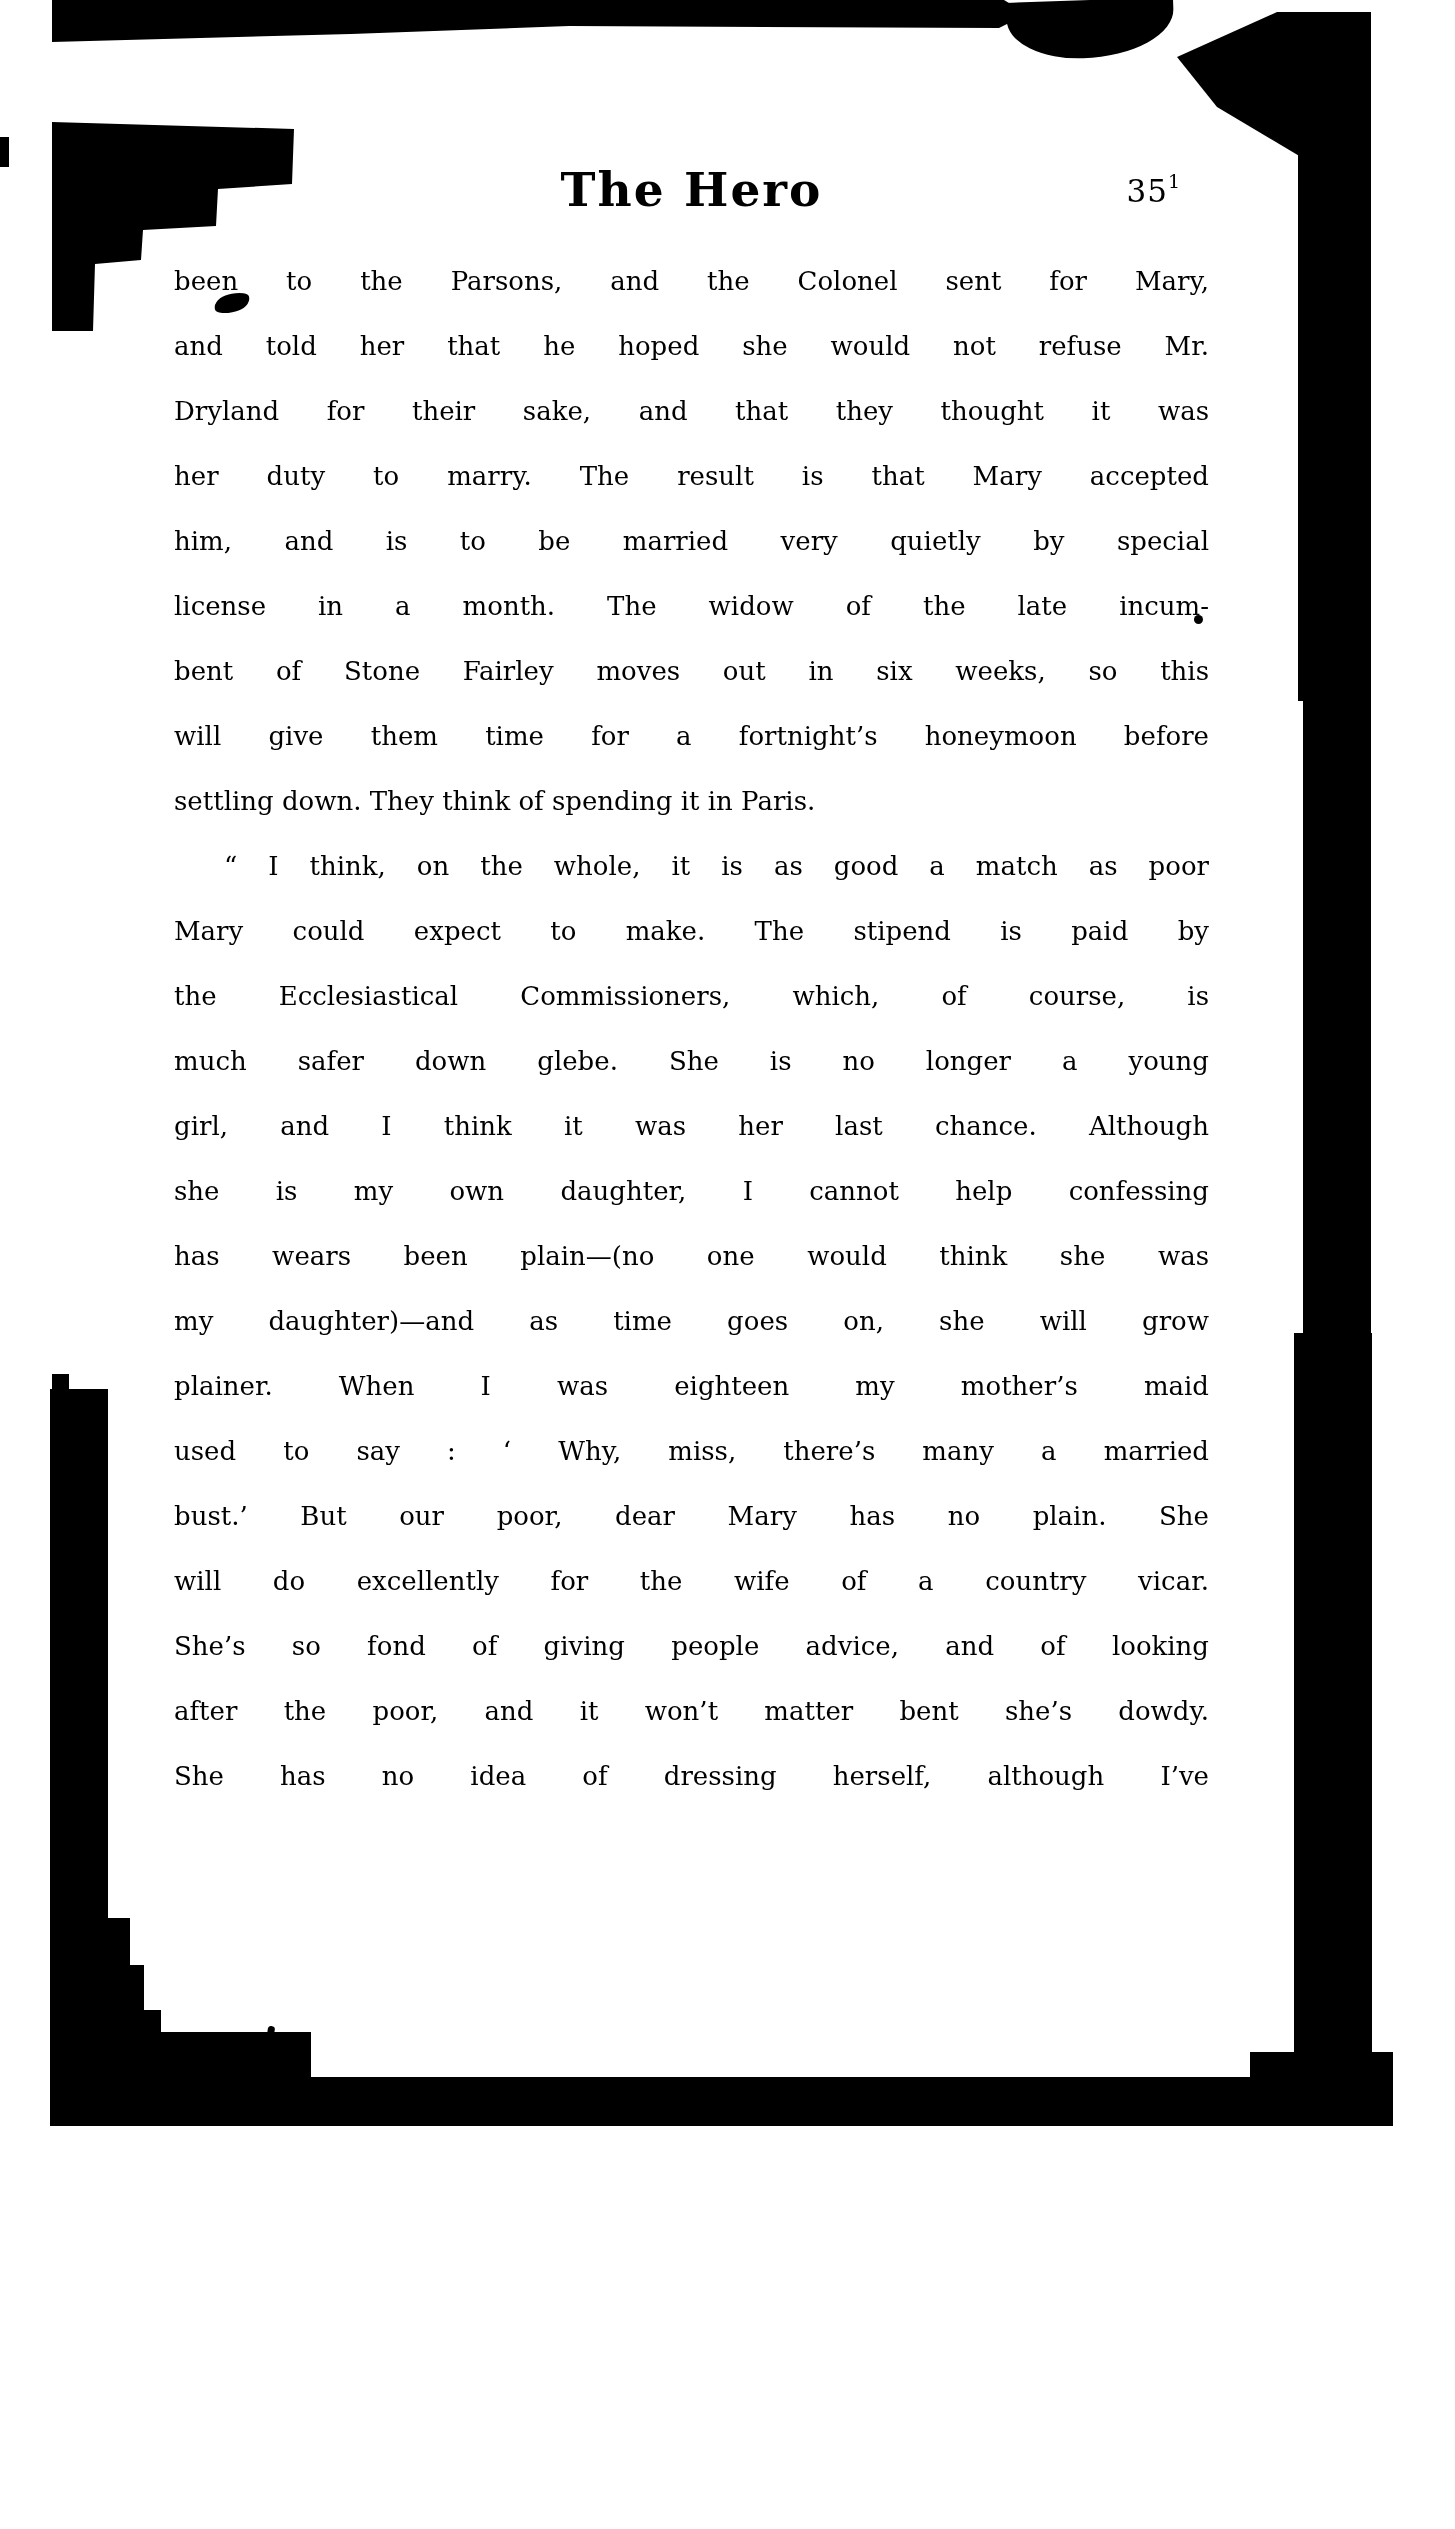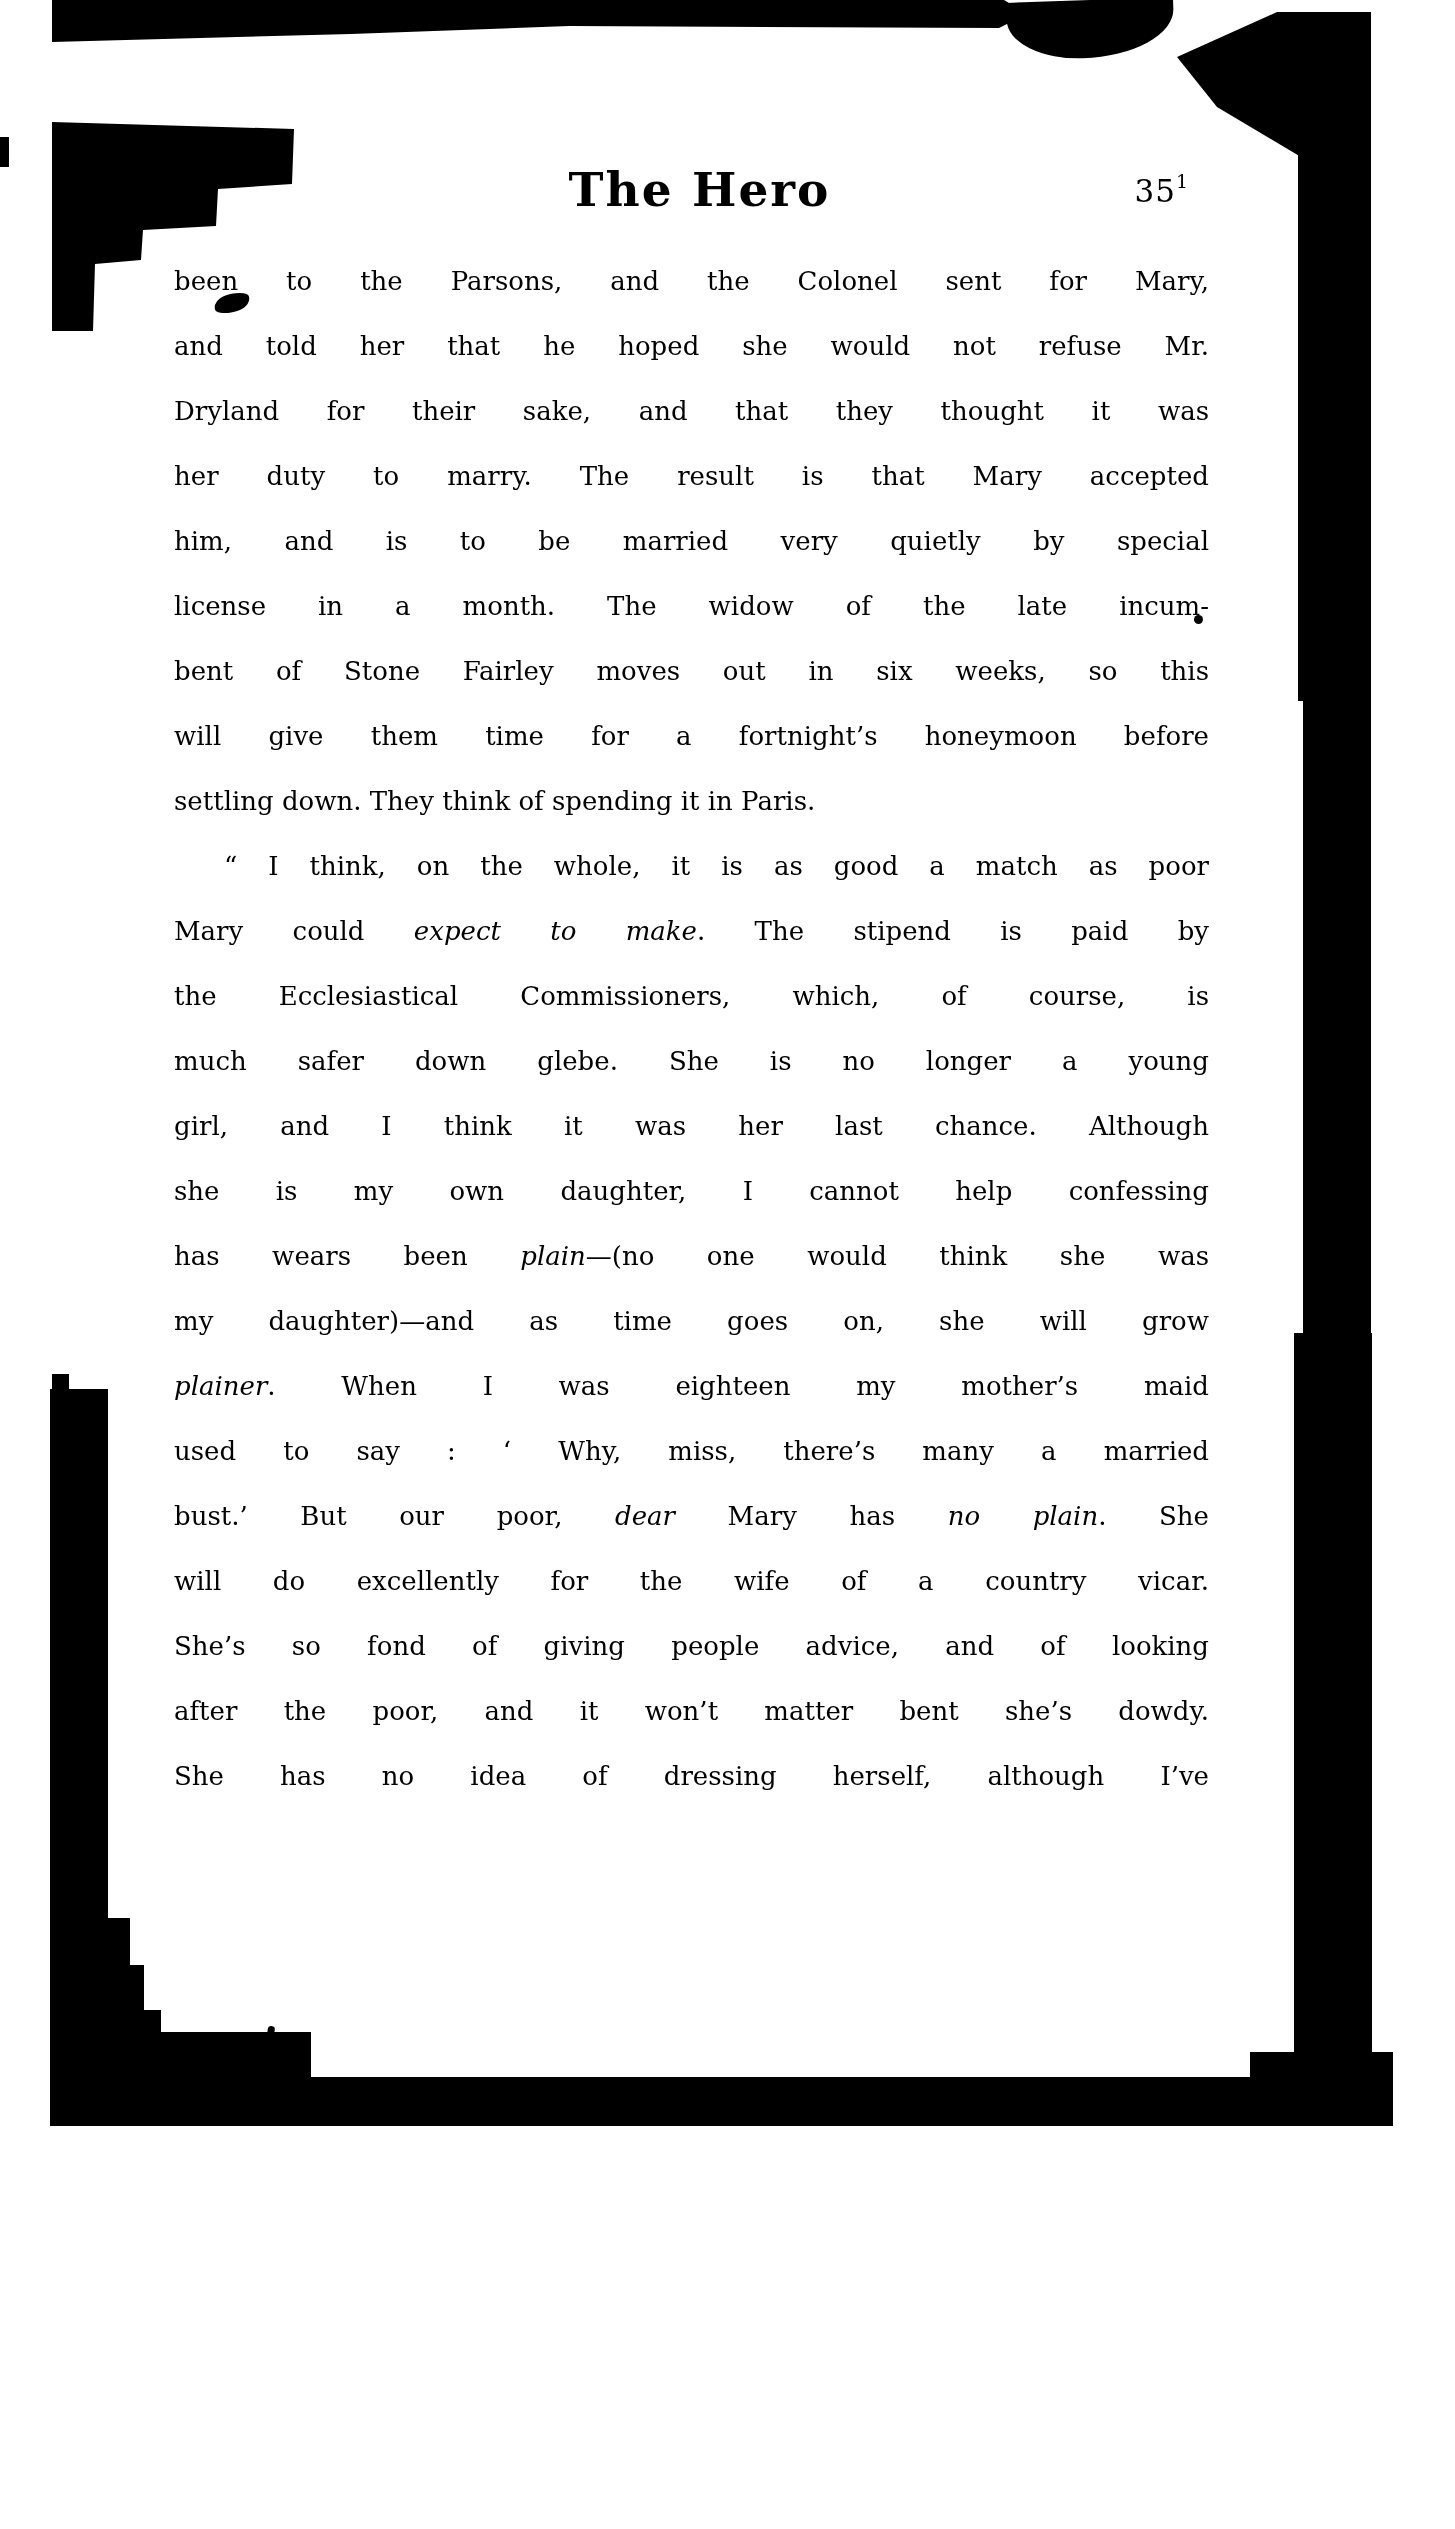--- a/index.html
+++ b/index.html
@@ -6,21 +6,21 @@
   #page{
     position:relative;
     width:1456px;height:2529px;
     background:#ffffff;
     overflow:hidden;
     font-family:"DejaVu Serif","Liberation Serif",serif;
     color:#000;
   }
   
   #running-head{
-    position:absolute;left:182px;top:162px;width:1035px;height:60px;
+    position:absolute;left:174px;top:162px;width:1035px;height:60px;
   }
   #book-title{
     position:absolute;left:0;right:0;text-align:center;
     font-size:47px;font-weight:bold;letter-spacing:2px;
     font-family:"DejaVu Serif","Liberation Serif",serif;
   }
   #page-number{
     position:absolute;right:28px;top:8px;
     font-size:31px;letter-spacing:1px;font-weight:500;
   }
@@ -29,21 +29,21 @@
   #text-block{
     position:absolute;left:174px;top:249px;width:1035px;
   }
   .line{
     height:65px;line-height:65px;font-size:26px;
     text-align:justify;text-align-last:justify;
     white-space:nowrap;
   }
   .line.lastline{text-align-last:left;}
   .line.indent{padding-left:50px;}
-  .it{font-style:italic;}
+  .it{}
   
   .art{position:absolute;background:#000;}
   #art-top-bar{
     left:52px;top:0;width:975px;height:44px;
     clip-path:polygon(0 0,952px 0,975px 14px,947px 28px,517px 26px,299px 34px,0 42px);
   }
   #art-top-right-blob{
     left:1007px;top:0;width:167px;height:58px;
     border-radius:0 0 55% 45% / 0 0 80% 70%;
     transform:rotate(-2deg);

